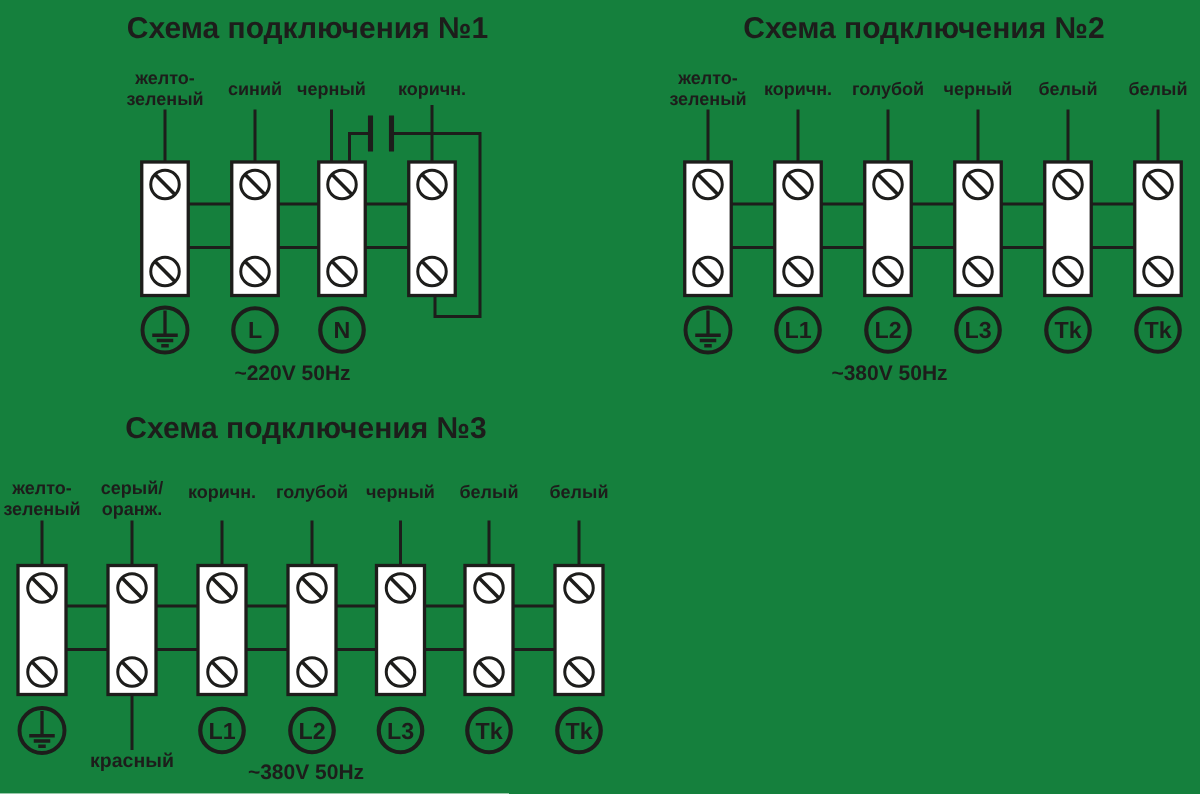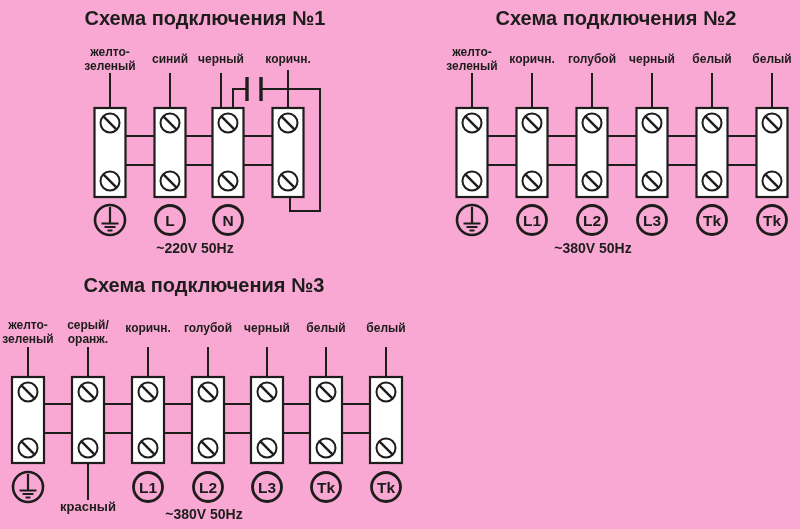--- a/index.html
+++ b/index.html
@@ -1,16 +1,16 @@
 <!DOCTYPE html>
 <html><head>
 <meta charset="utf-8">
 <style>
   html, body { margin: 0; padding: 0; background: #ffffff; }
-  .canvas { width: 800px; height: 529px; background: #f9a8d4; position: relative; overflow: hidden; }
+  .canvas { width: 800px; height: 529px; background: #15803d; position: relative; overflow: hidden; }
   svg { display: block; }
   text {
     fill: #1d1d1b;
     text-anchor: middle;
     font-family: "Liberation Sans", sans-serif;
     font-weight: 700;
   }
   .title  { font-size: 20px; }
   .wlabel { font-size: 12px; }
   .term   { font-size: 15.5px; }

